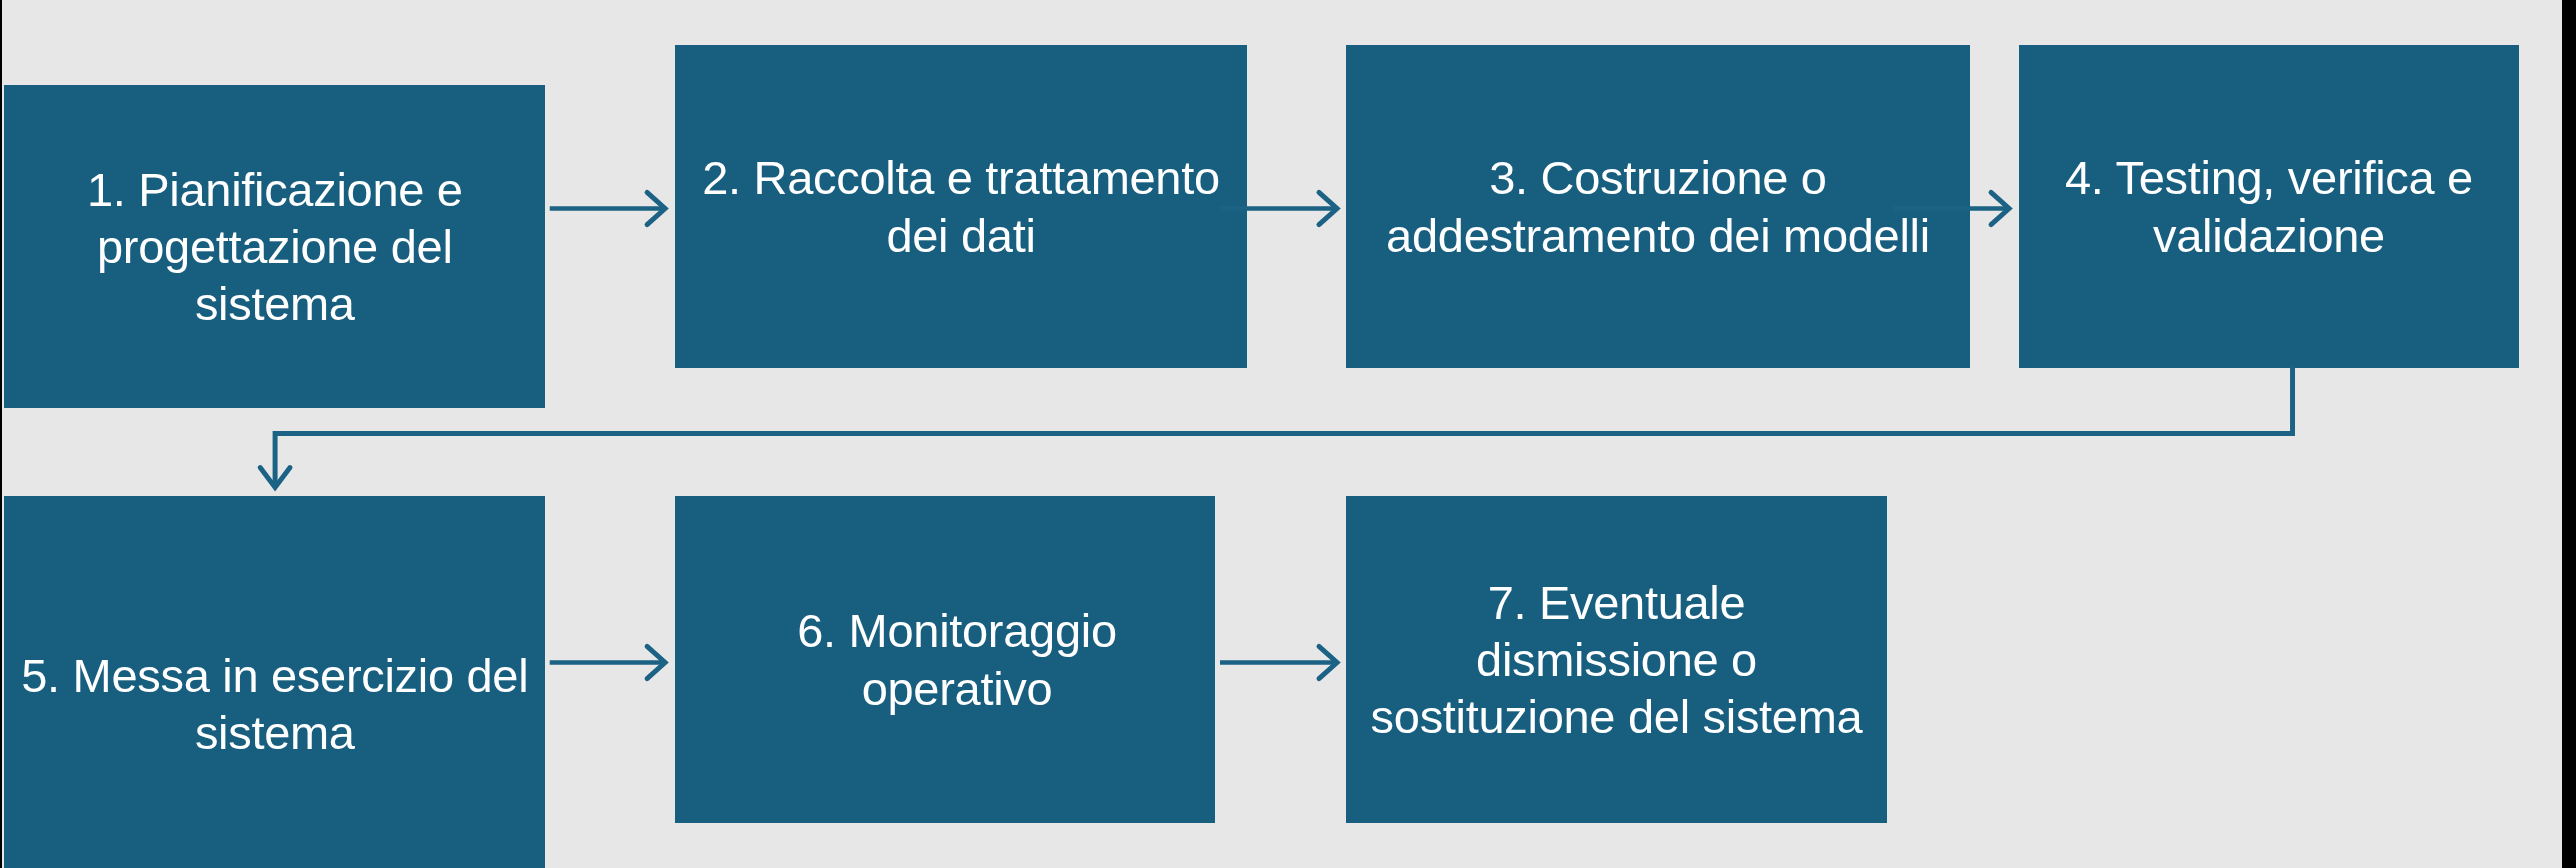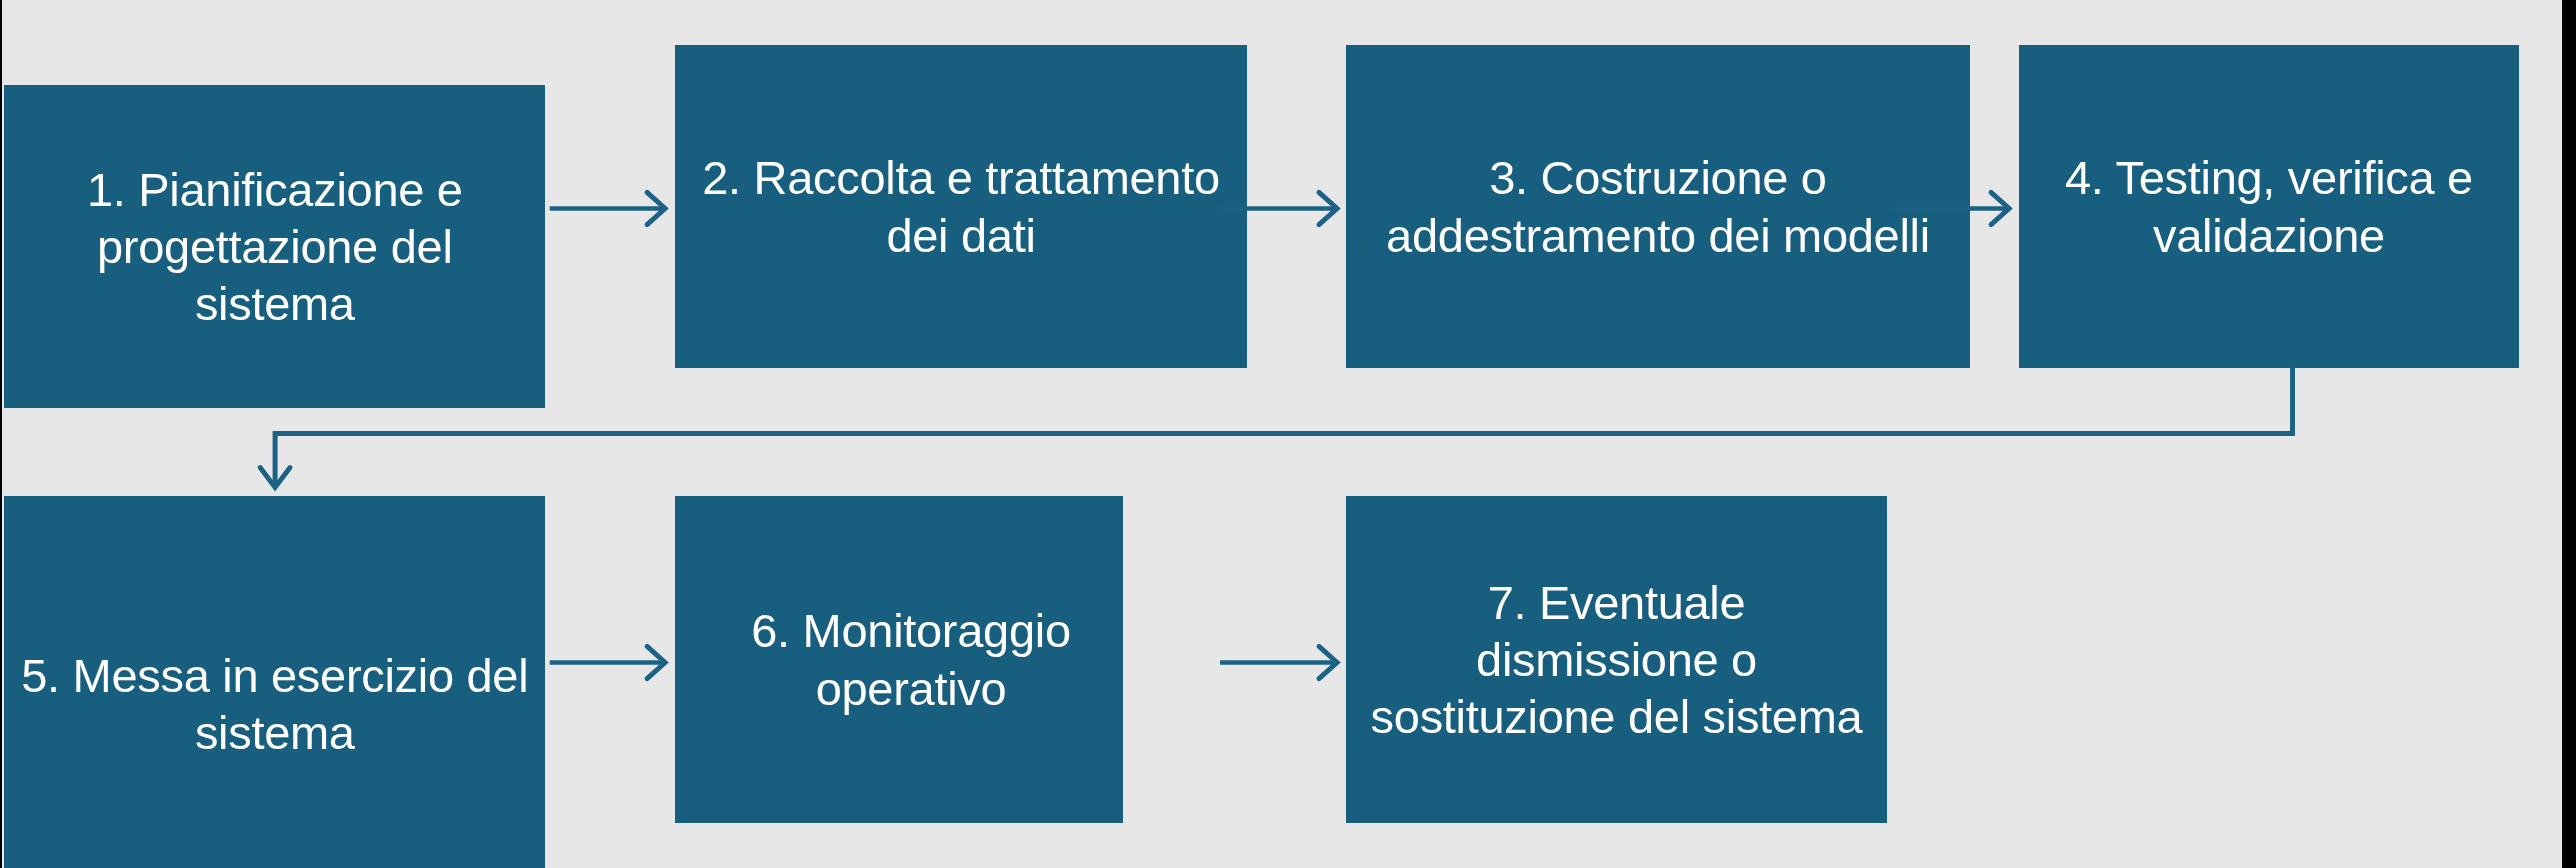--- a/index.html
+++ b/index.html
@@ -54,21 +54,21 @@
   }
 
   
   #node-1 { left: 4.3px;    top: 45px; width: 541px;  height: 323px; margin-top: 40px; }
   #node-2 { left: 675px; top: 45px; width: 572px;  height: 323px; }
   #node-3 { left: 1346px; top: 45px; width: 624px;  height: 323px; }
   #node-4 { left: 2019px; top: 45px; width: 500px;  height: 323px; }
 
   
   #node-5 { left: 4.3px;    top: 496px; width: 541px; height: 416px; justify-content: center; }
-  #node-6 { left: 675px; top: 496px; width: 448px; height: 327px; padding-left: 40px; }
+  #node-6 { left: 675px; top: 496px; width: 540px; height: 327px; padding-left: 40px; }
   #node-7 { left: 1346px; top: 496px; width: 541px; height: 327px; }
 
   
   .connector {
     position: absolute;
   }
   .connector svg { display: block; overflow: visible; }
 
   #arrow-1-2 { left: 546px;  top: 186px; width: 129px; height: 45px; }
   #arrow-2-3 { left: 1215px; top: 186px; width: 132px; height: 45px; }

